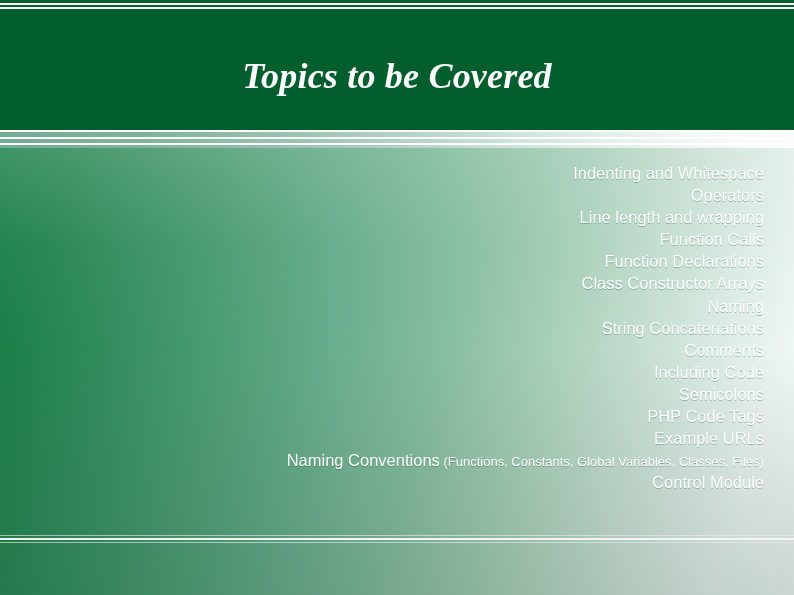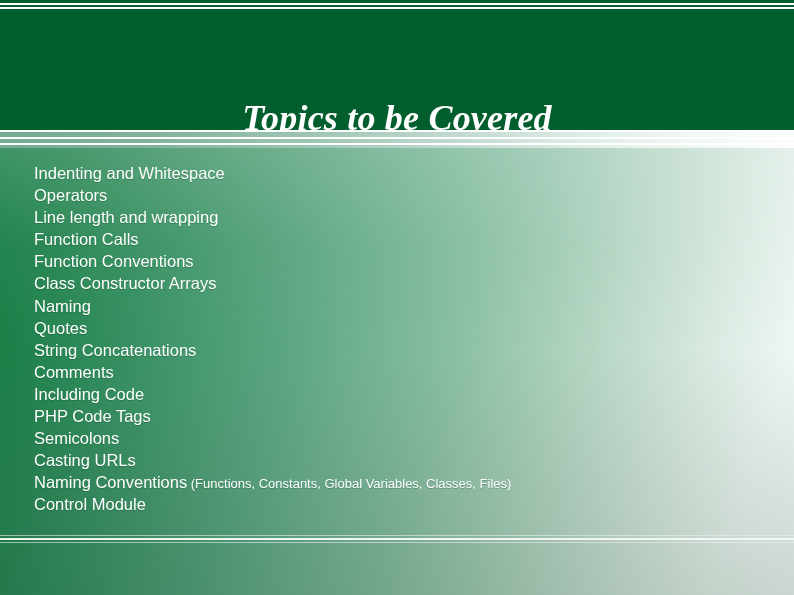--- a/index.html
+++ b/index.html
@@ -88,21 +88,20 @@
     width: 794px;
     text-align: center;
     font-family: "Liberation Serif", "DejaVu Serif", serif;
     font-style: italic;
     font-weight: bold;
     font-size: 36px;
     line-height: 44px;
     color: #ffffff;
     letter-spacing: 0.2px;
     white-space: nowrap;
-    margin-top: 42px;
   }
 
   
   .strip {
     position: absolute;
     left: 0;
     width: 794px;
     background: linear-gradient(90deg,
         #74ab93 0%,
         #7fb29b 18%,
@@ -151,20 +150,21 @@
     padding: 0;
     list-style: none;
   }
   .content-list li {
     font-family: "Liberation Sans", sans-serif;
     font-size: 16.5px;
     line-height: 20.1px;
     color: #ffffff;
     white-space: nowrap;
     text-shadow: 0 1px 0 rgba(0,60,30,0.28);
+    text-align: right;
   }
   .note {
     font-size: 13px;
   }
 </style>
 </head>
 <body>
 
 <div id="slide">
 
@@ -187,30 +187,29 @@
   <div class="strip-white" style="top:137px; height:2px;"></div>
   <div class="strip" style="top:139px; height:4px;"></div>
   <div class="strip-white" style="top:143px; height:2px;"></div>
   <div class="strip" style="top:145px; height:3px;"></div>
 
   <ul class="content-list">
     <li><span>Indenting and Whitespace</span><span class="note"></span></li>
     <li><span>Operators</span><span class="note"></span></li>
     <li><span>Line length and wrapping</span><span class="note"></span></li>
     <li><span>Function Calls</span><span class="note"></span></li>
-    <li><span>Function Conventions</span><span class="note"></span></li>
+    <li><span>Function Declarations</span><span class="note"></span></li>
     <li><span>Class Constructor Arrays</span><span class="note"></span></li>
     <li><span>Naming</span><span class="note"></span></li>
-    <li><span>Quotes</span><span class="note"></span></li>
     <li><span>String Concatenations</span><span class="note"></span></li>
     <li><span>Comments</span><span class="note"></span></li>
     <li><span>Including Code</span><span class="note"></span></li>
+    <li><span>Semicolons</span><span class="note"></span></li>
     <li><span>PHP Code Tags</span><span class="note"></span></li>
-    <li><span>Semicolons</span><span class="note"></span></li>
-    <li><span>Casting URLs</span><span class="note"></span></li>
+    <li><span>Example URLs</span><span class="note"></span></li>
     <li><span>Naming Conventions</span><span class="note"> (Functions, Constants, Global Variables, Classes, Files)</span></li>
     <li><span>Control Module</span><span class="note"></span></li>
   </ul>
 
   <div class="btm-line-thin" style="top:535px; height:1px;"></div>
   <div class="btm-line" style="top:538px; height:2px;"></div>
   <div class="btm-line-thin" style="top:542px; height:1px;"></div>
 
 </div>
 

